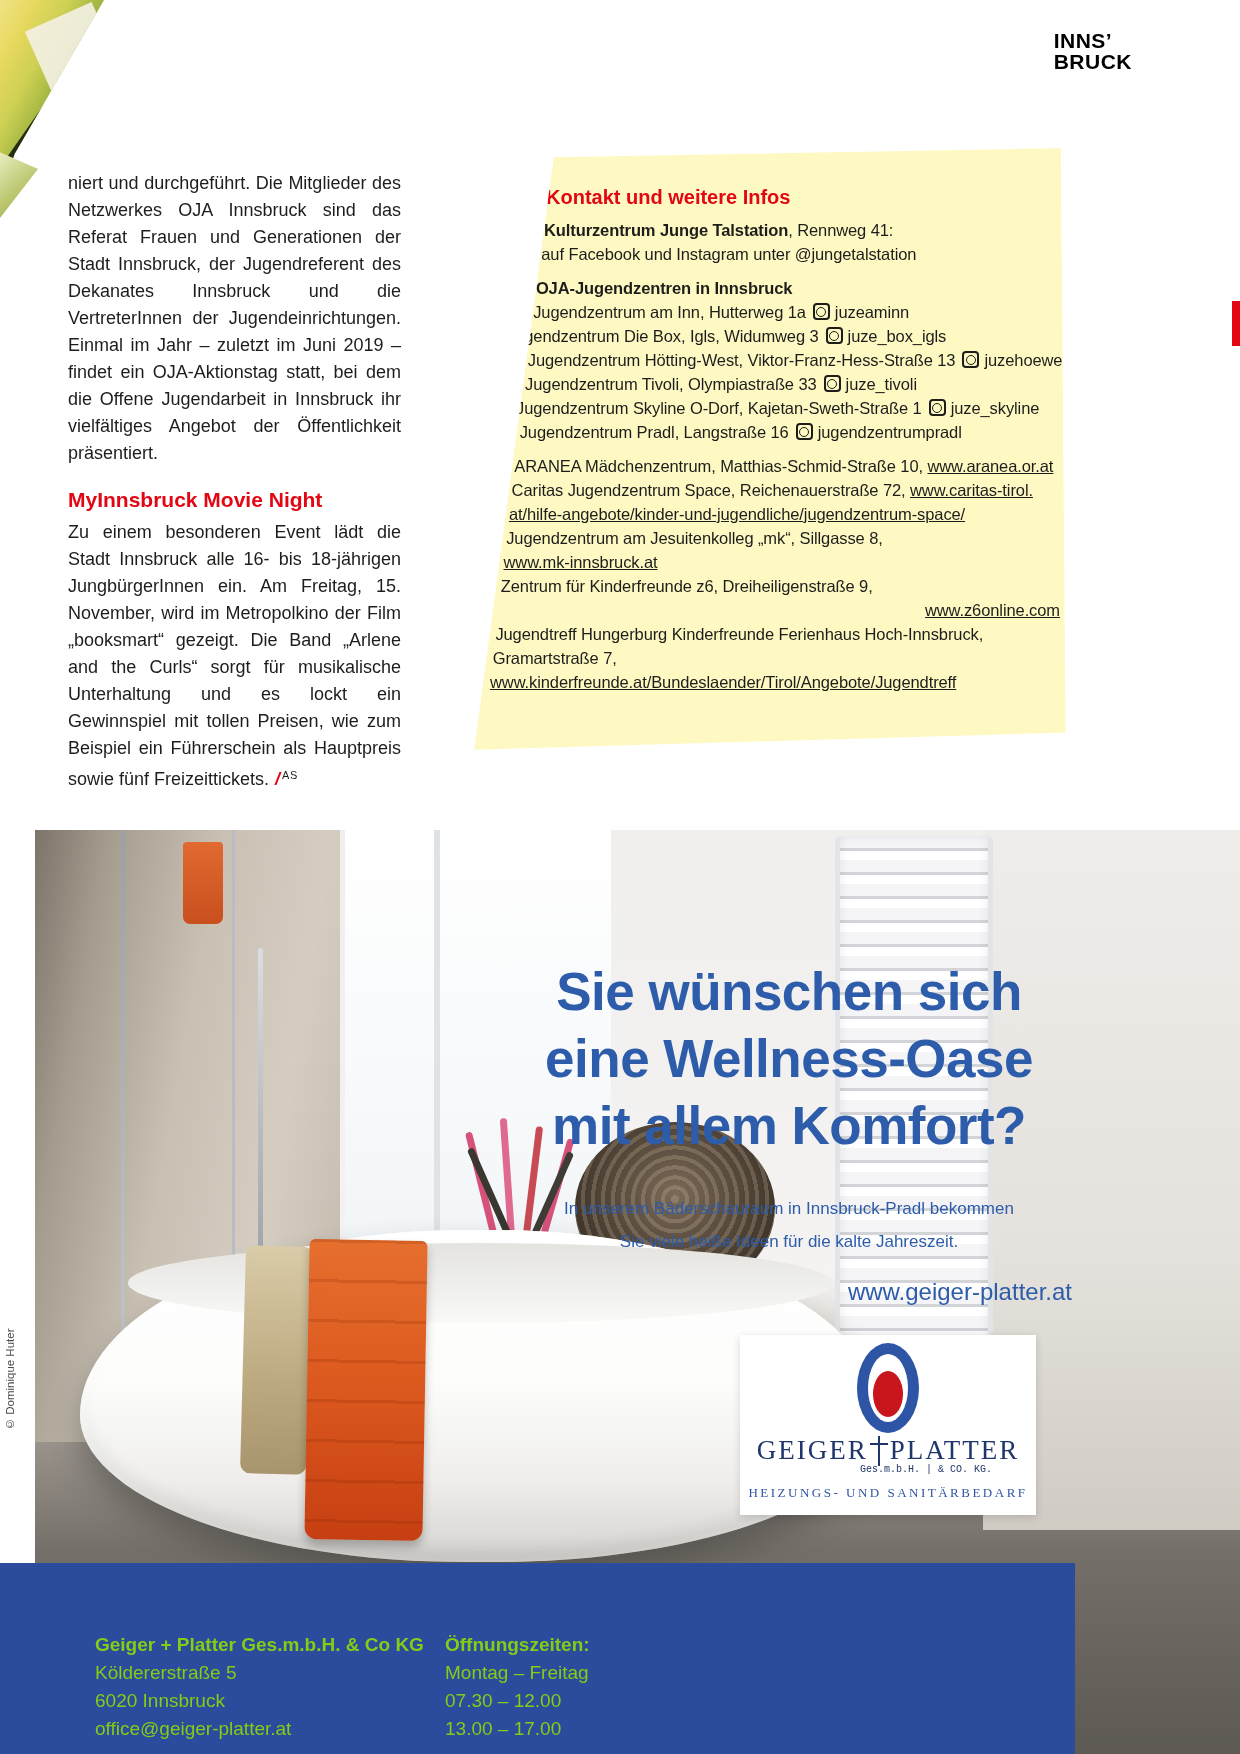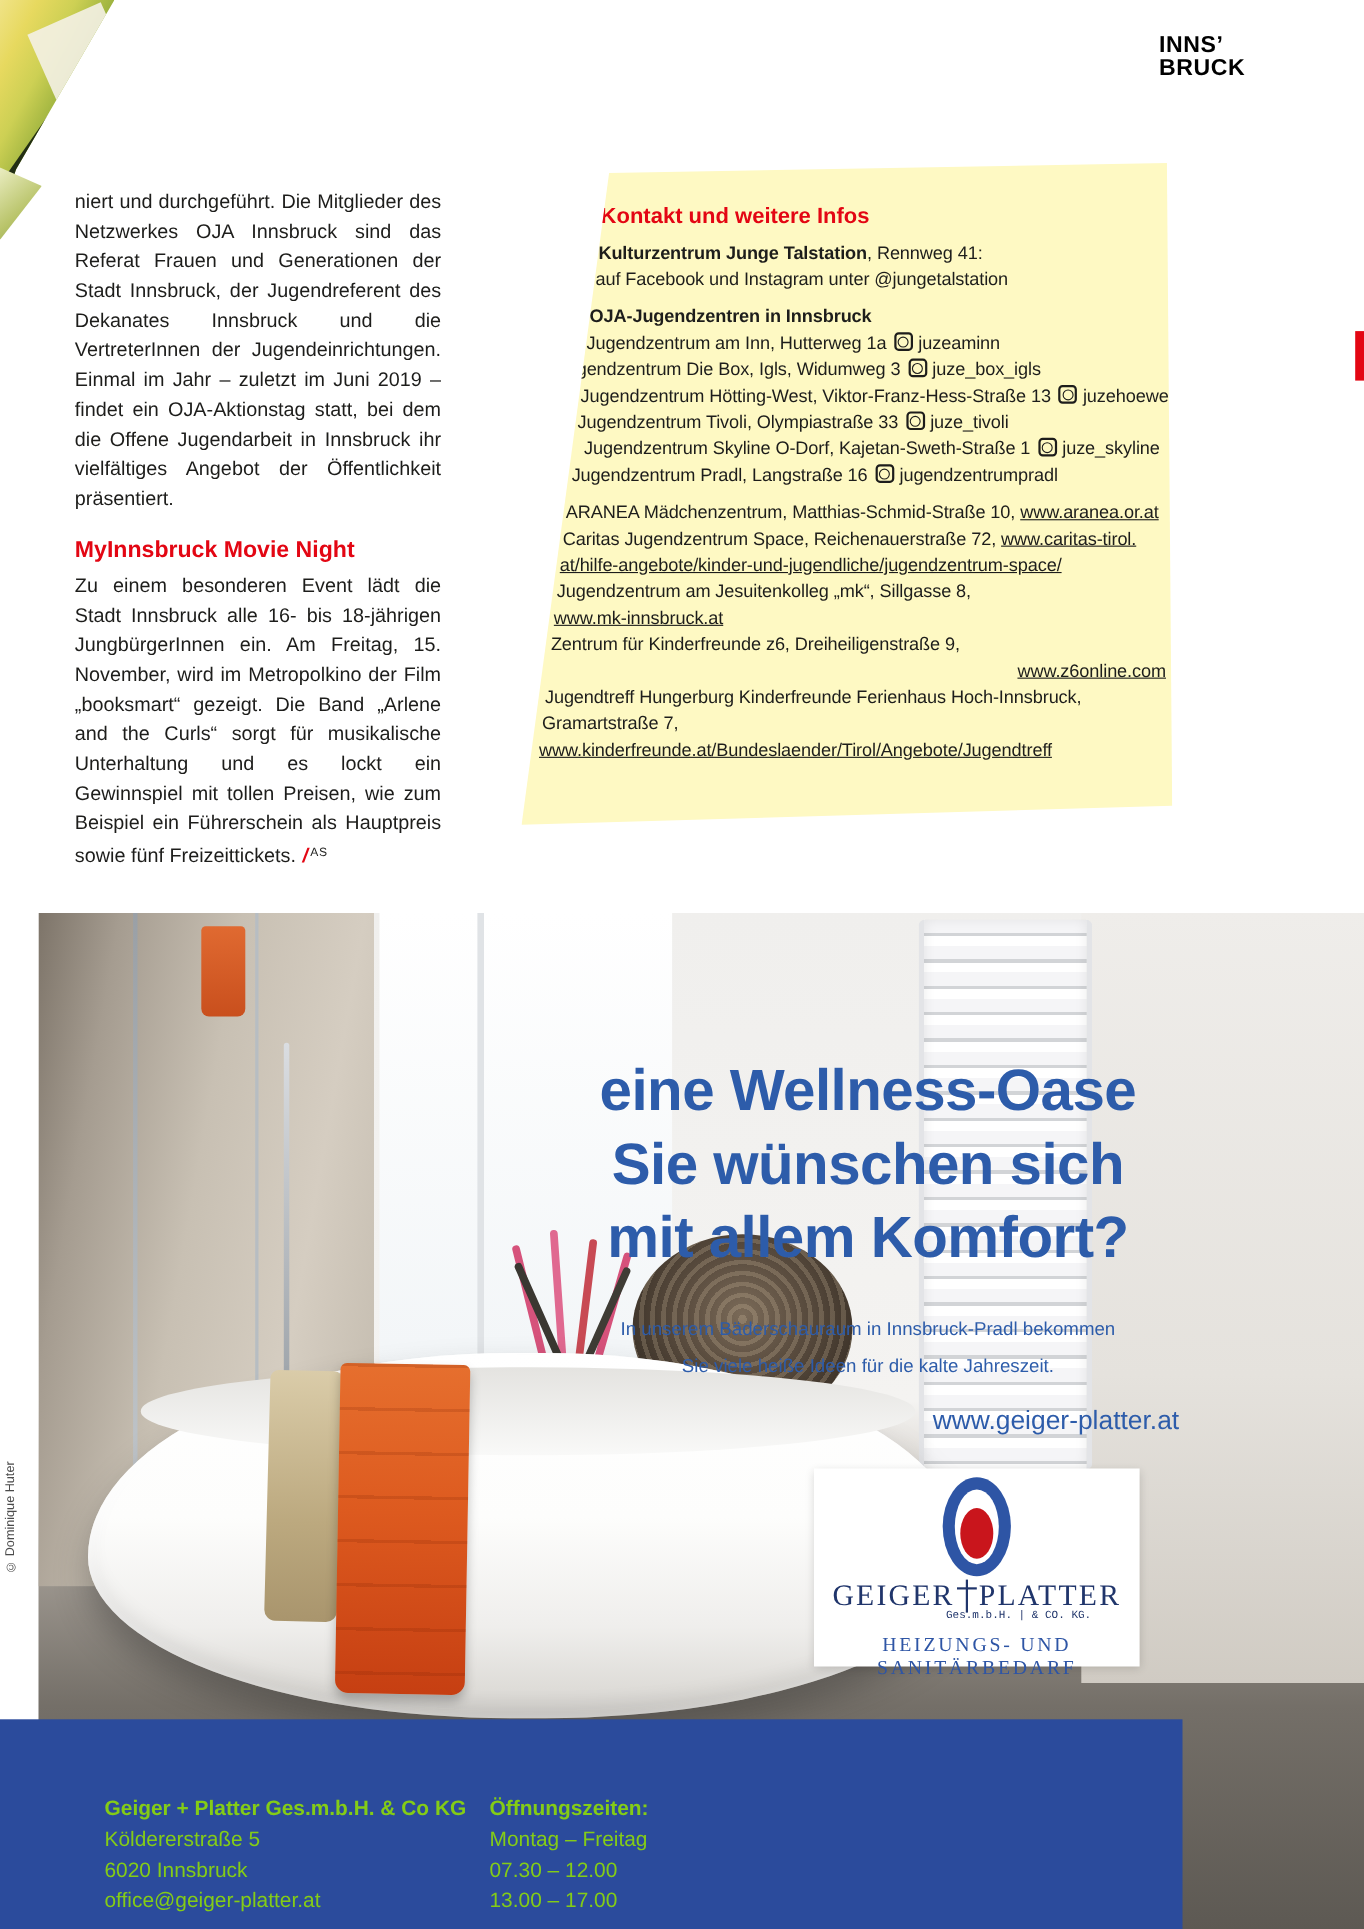--- a/index.html
+++ b/index.html
@@ -109,21 +109,21 @@
   .emblem{position:relative;width:62px;height:90px;margin:8px auto 2px auto;
     background:#2e55a5;border-radius:50%;}
   .emblem-white{position:absolute;inset:11px;background:#fff;border-radius:50%;}
   .emblem-red{position:absolute;left:16px;right:16px;top:28px;bottom:16px;background:#c9151c;border-radius:50%;}
   .logo-names{display:flex;justify-content:center;align-items:center;gap:10px;
     font-family:"Liberation Serif",serif;color:#20356b;font-size:27px;letter-spacing:2px;}
   .logo-cross{position:relative;width:2px;height:30px;background:#20356b;}
   .logo-cross::after{content:"";position:absolute;top:7px;left:-8px;width:18px;height:2px;background:#20356b;}
   .logo-sub{font-family:Liberation Mono, monospace;color:#20356b;font-size:10px;
     text-align:right;padding-right:44px;margin-top:-2px;}
-  .logo-tagline{font-family:"Liberation Serif",serif;color:#2e55a5;font-size:18px;
+  .logo-tagline{font-family:"Liberation Serif",serif;color:#2e55a5;font-size:13px;
     letter-spacing:2.5px;margin-top:10px;}
 
   .ad-bar{position:absolute;left:0;top:733px;width:1075px;height:191px;background:#2b4b9c;z-index:7;
     color:#84cc16;font-size:19px;line-height:28px;}
   .bar-col1{position:absolute;left:95px;top:68px;}
   .bar-col2{position:absolute;left:445px;top:68px;}
 </style>
 </head>
 <body>
 
@@ -153,21 +153,21 @@
       <h3>Kontakt und weitere Infos</h3>
       <div class="infobox-lines">
           <div class="cl" style="margin-left: 54px;"><span class="b">Kulturzentrum Junge Talstation</span><span>, Rennweg 41:</span></div>
           <div class="cl" style="margin-left: 51.3px;"><span>auf Facebook und Instagram unter @jungetalstation</span></div>
           <div class="spacer" style="margin-left: 48.6px;"></div>
           <div class="cl" style="margin-left: 45.9px;"><span class="b">OJA-Jugendzentren in Innsbruck</span></div>
           <div class="cl" style="margin-left: 43.2px;"><span>Jugendzentrum am Inn, Hutterweg 1a</span><span class="ig"></span><span>juzeaminn</span></div>
           <div class="cl" style="margin-left: 17px;"><span>Jugendzentrum Die Box, Igls, Widumweg 3</span><span class="ig"></span><span>juze_box_igls</span></div>
           <div class="cl" style="margin-left: 37.8px;"><span>Jugendzentrum Hötting-West, Viktor-Franz-Hess-Straße 13</span><span class="ig"></span><span>juzehoewe1</span></div>
           <div class="cl" style="margin-left: 35.1px;"><span>Jugendzentrum Tivoli, Olympiastraße 33</span><span class="ig"></span><span>juze_tivoli</span></div>
-          <div class="cl" style="margin-left: 41px;"><span>Jugendzentrum Skyline O-Dorf, Kajetan-Sweth-Straße 1</span><span class="ig"></span><span>juze_skyline</span></div>
+          <div class="cl" style="margin-left: 26px;"><span>Jugendzentrum Skyline O-Dorf, Kajetan-Sweth-Straße 1</span><span class="ig"></span><span>juze_skyline</span></div>
           <div class="cl" style="margin-left: 29.7px;"><span>Jugendzentrum Pradl, Langstraße 16</span><span class="ig"></span><span>jugendzentrumpradl</span></div>
           <div class="spacer" style="margin-left: 27px;"></div>
           <div class="cl" style="margin-left: 24.3px;"><span>ARANEA Mädchenzentrum, Matthias-Schmid-Straße 10, </span><span class="u">www.aranea.or.at</span></div>
           <div class="cl" style="margin-left: 21.6px;"><span>Caritas Jugendzentrum Space, Reichenauerstraße 72, </span><span class="u">www.caritas-tirol.</span></div>
           <div class="cl" style="margin-left: 18.9px;"><span class="u">at/hilfe-angebote/kinder-und-jugendliche/jugendzentrum-space/</span></div>
           <div class="cl" style="margin-left: 16.2px;"><span>Jugendzentrum am Jesuitenkolleg „mk“, Sillgasse 8,</span></div>
           <div class="cl" style="margin-left: 13.5px;"><span class="u">www.mk-innsbruck.at</span></div>
           <div class="cl" style="margin-left: 10.8px;"><span>Zentrum für Kinderfreunde z6, Dreiheiligenstraße 9,</span></div>
           <div class="cl" style="margin-left: 10px; text-align: right;"><span class="u">www.z6online.com</span></div>
           <div class="cl" style="margin-left: 5.4px;"><span>Jugendtreff Hungerburg Kinderfreunde Ferienhaus Hoch-Innsbruck,</span></div>
@@ -195,22 +195,22 @@
       <div class="leaf leaf4"></div>
       <div class="leaf leaf5"></div>
       <div class="leaf leaf6"></div>
       <div class="stool"></div>
       <div class="tub"></div>
       <div class="towel-beige"></div>
       <div class="towel-orange"></div>
     </div>
 
     <div class="ad-headline">
+        <div class="cl">Sie wünschen sich</div>
         <div class="cl">eine Wellness-Oase</div>
-        <div class="cl">Sie wünschen sich</div>
         <div class="cl">mit allem Komfort?</div>
       </div>
     <div class="ad-sub">
         <div class="cl">In unserem Bäderschauraum in Innsbruck-Pradl bekommen</div>
         <div class="cl">Sie viele heiße Ideen für die kalte Jahreszeit.</div>
       </div>
     <div class="ad-url">www.geiger-platter.at</div>
     <div class="credit">© Dominique Huter</div>
 
     <div class="logo-box">

